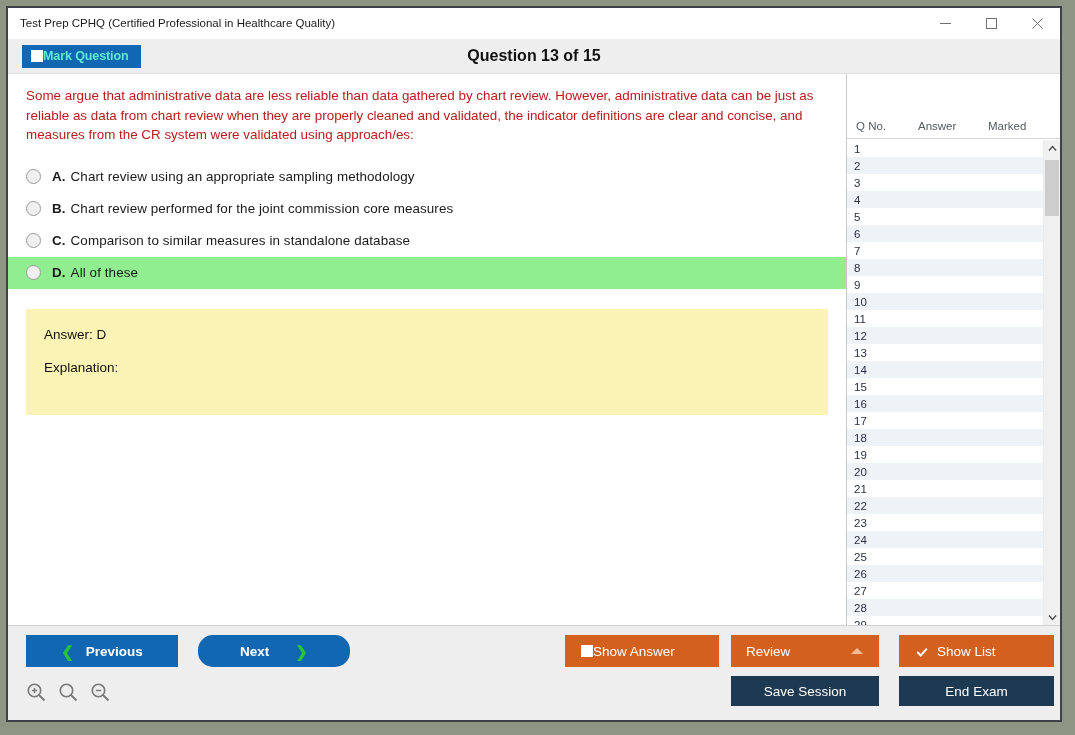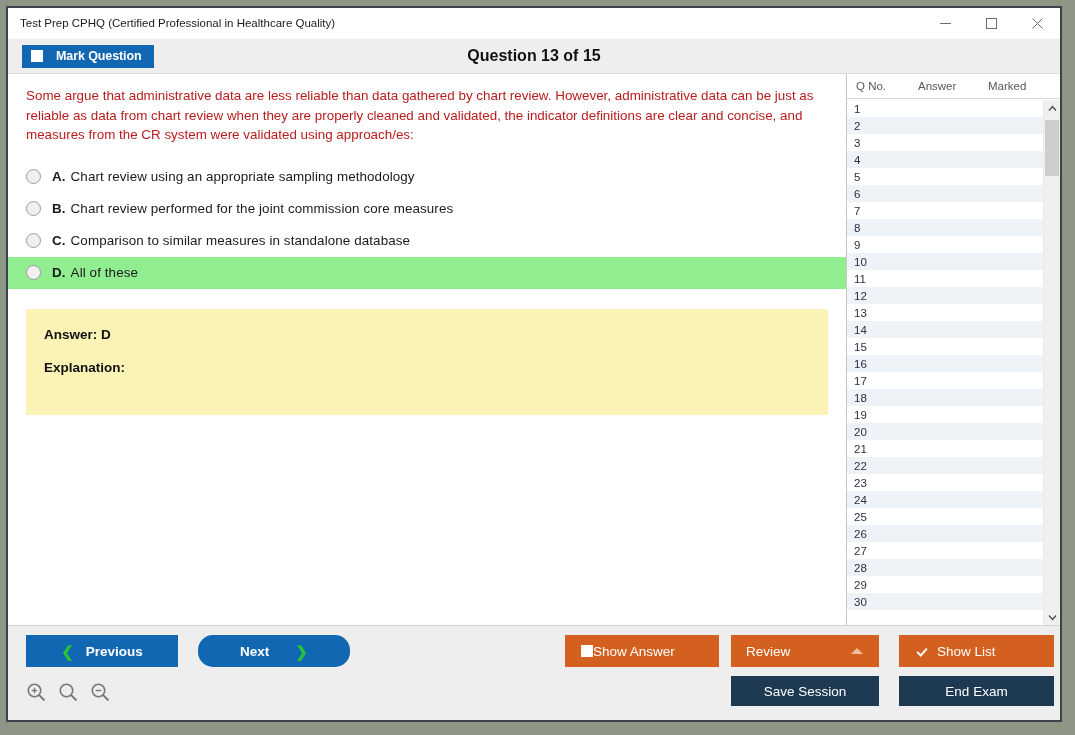--- a/index.html
+++ b/index.html
@@ -66,26 +66,26 @@
     flex: 0 0 auto;
     position: relative;
     display: flex;
     align-items: center;
     border-bottom: 1px solid #dcdcdc;
   }
   .mark-btn {
     margin-left: 14px;
     height: 23px;
     background: #1267b2;
-    color: #ffffff;
+    color: #5eead4;
     font-size: 12.5px;
     font-weight: bold;
     display: inline-flex;
     align-items: center;
-    gap: 13px;
+    gap: 0;
     padding: 0 12px 0 9px;
     border: none;
     cursor: pointer;
     font-family: "Liberation Sans", sans-serif;
     letter-spacing: -0.1px;
   }
   .cbox {
     width: 12px;
     height: 12px;
     background: #ffffff;
@@ -169,32 +169,33 @@
   .option .lbl { letter-spacing: 0.1px; }
   .option .lbl b { font-weight: bold; }
   .answer-box {
     margin: 20px 18px 0 18px;
     background: #fbf2b6;
     padding: 18px 18px 22px 18px;
     min-height: 66px;
   }
   .answer-line {
     font-size: 13.5px;
-    font-weight: bold;
+    font-weight: normal;
     color: #111111;
     margin-bottom: 18px;
   }
   .answer-line:last-child { margin-bottom: 0; }
   
   .right-pane {
     flex: 0 0 202px;
     background: #7f1d1d;
     display: flex;
     flex-direction: column;
     min-height: 0;
+    margin-top: 40px;
   }
   .list-header {
     display: flex;
     height: 24px;
     align-items: center;
     font-size: 11.5px;
     color: #555a5e;
     background: #ffffff;
     border-bottom: 1px solid #d6d6d6;
     flex: 0 0 auto;

